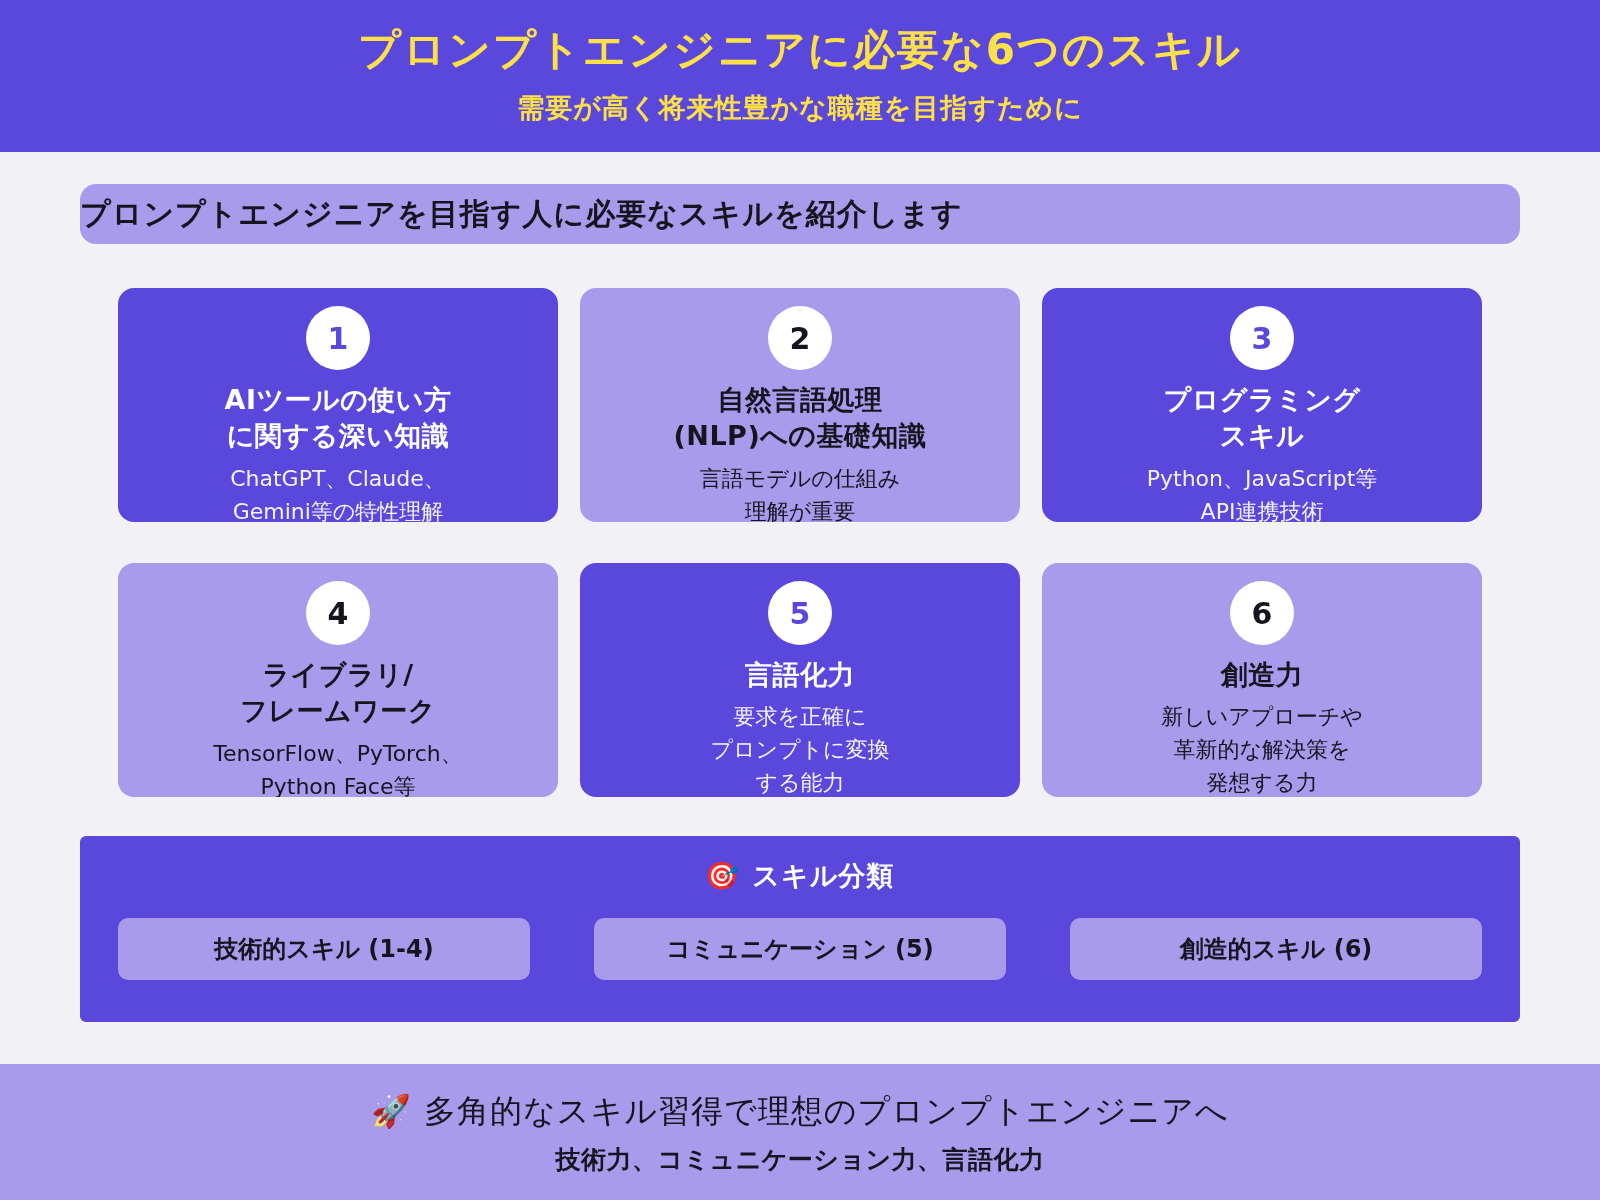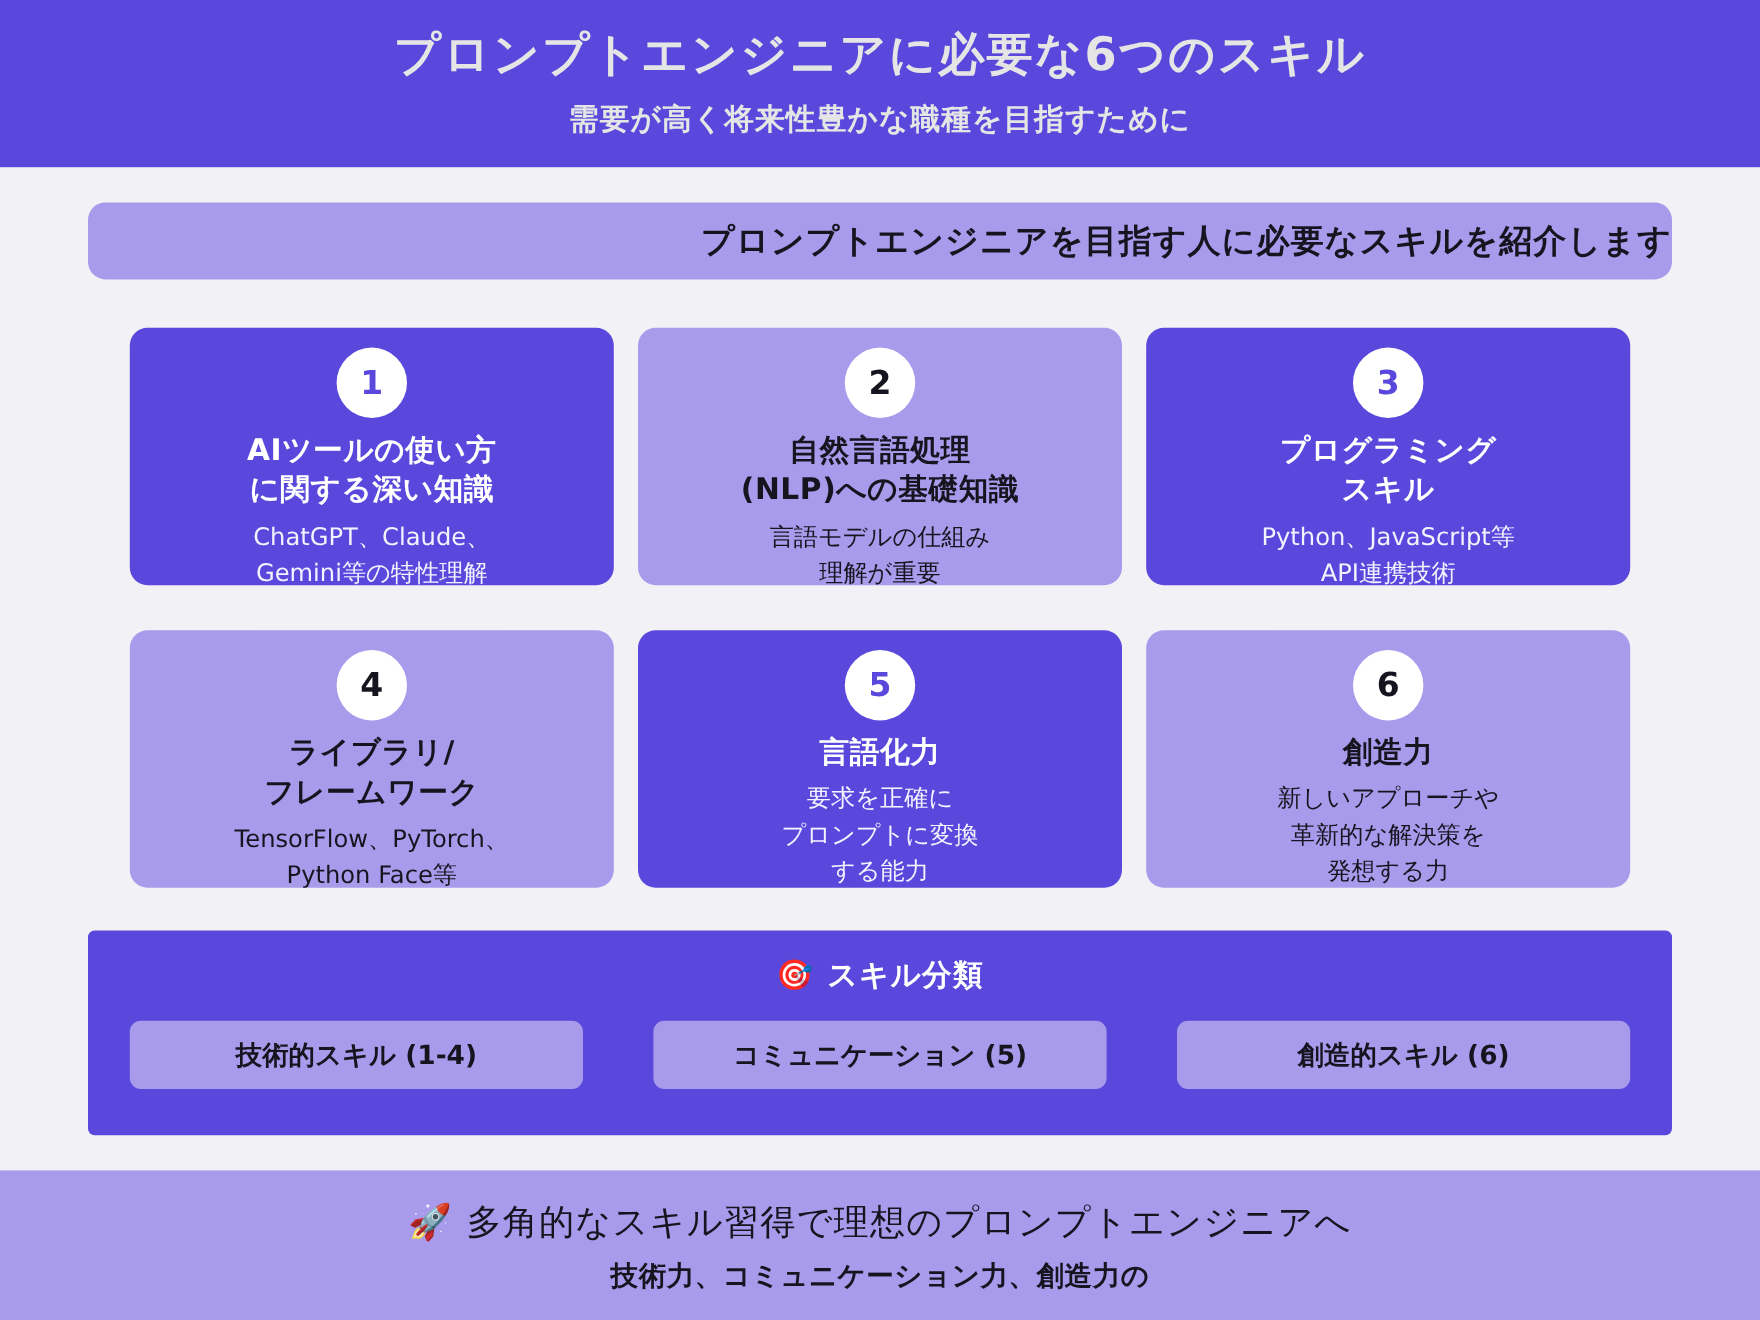--- a/index.html
+++ b/index.html
@@ -7,28 +7,28 @@
     --lilac:#a89bec;
     --bg:#f2f1f6;
     --ink:#16151f;
   }
   *{margin:0;padding:0;box-sizing:border-box;}
   html,body{background:#ffffff;}
   body{font-family:"DejaVu Sans","Liberation Sans",sans-serif;color:var(--ink);}
   .page{width:1600px;height:1200px;background:var(--bg);display:flex;flex-direction:column;overflow:hidden;}
 
   
-  .header{background:var(--purple);color:#e5e5e5;text-align:center;padding:22px 0 26px;flex:0 0 auto;}
+  .header{background:var(--purple);color:#fde047;text-align:center;padding:22px 0 26px;flex:0 0 auto;}
   .header-title{font-size:42px;font-weight:800;letter-spacing:2px;}
   .header-subtitle{font-size:27px;font-weight:700;margin-top:12px;letter-spacing:1px;}
 
   
   .main{flex:1 1 auto;padding:32px 80px 0 80px;}
 
-  .banner{background:var(--lilac);border-radius:16px;height:70px;display:flex;align-items:center;justify-content:flex-end;
+  .banner{background:var(--lilac);border-radius:16px;height:60px;display:flex;align-items:center;justify-content:flex-start;
           font-size:30px;font-weight:800;color:var(--ink);letter-spacing:1px;}
 
   .cards{margin:44px 38px 0 38px;display:grid;grid-template-columns:repeat(3,1fr);column-gap:22px;row-gap:41px;}
   .card{border-radius:16px;height:234px;padding:18px 14px 10px;text-align:center;overflow:hidden;}
   .card.dark{background:var(--purple);color:#ffffff;}
   .card.light{background:var(--lilac);color:var(--ink);}
   .card-number{width:64px;height:64px;border-radius:50%;background:#ffffff;display:flex;align-items:center;justify-content:center;
                font-size:30px;font-weight:800;margin:0 auto 12px auto;}
   .card.dark .card-number{color:var(--purple);}
   .card.light .card-number{color:var(--ink);}
@@ -139,16 +139,16 @@
         <div class="classification-item">創造的スキル (6)</div>
       </div>
     </div>
 
   </div>
 
   <div class="footer">
     <div class="footer-title">
       <span>🚀</span><span class="icon-gap"></span><span>多角的なスキル習得で理想のプロンプトエンジニアへ</span>
     </div>
-    <div class="footer-line">技術力、コミュニケーション力、創造力の</div>
+    <div class="footer-line">技術力、コミュニケーション力、言語化力</div>
   </div>
 
 </div>
 
 </body></html>

